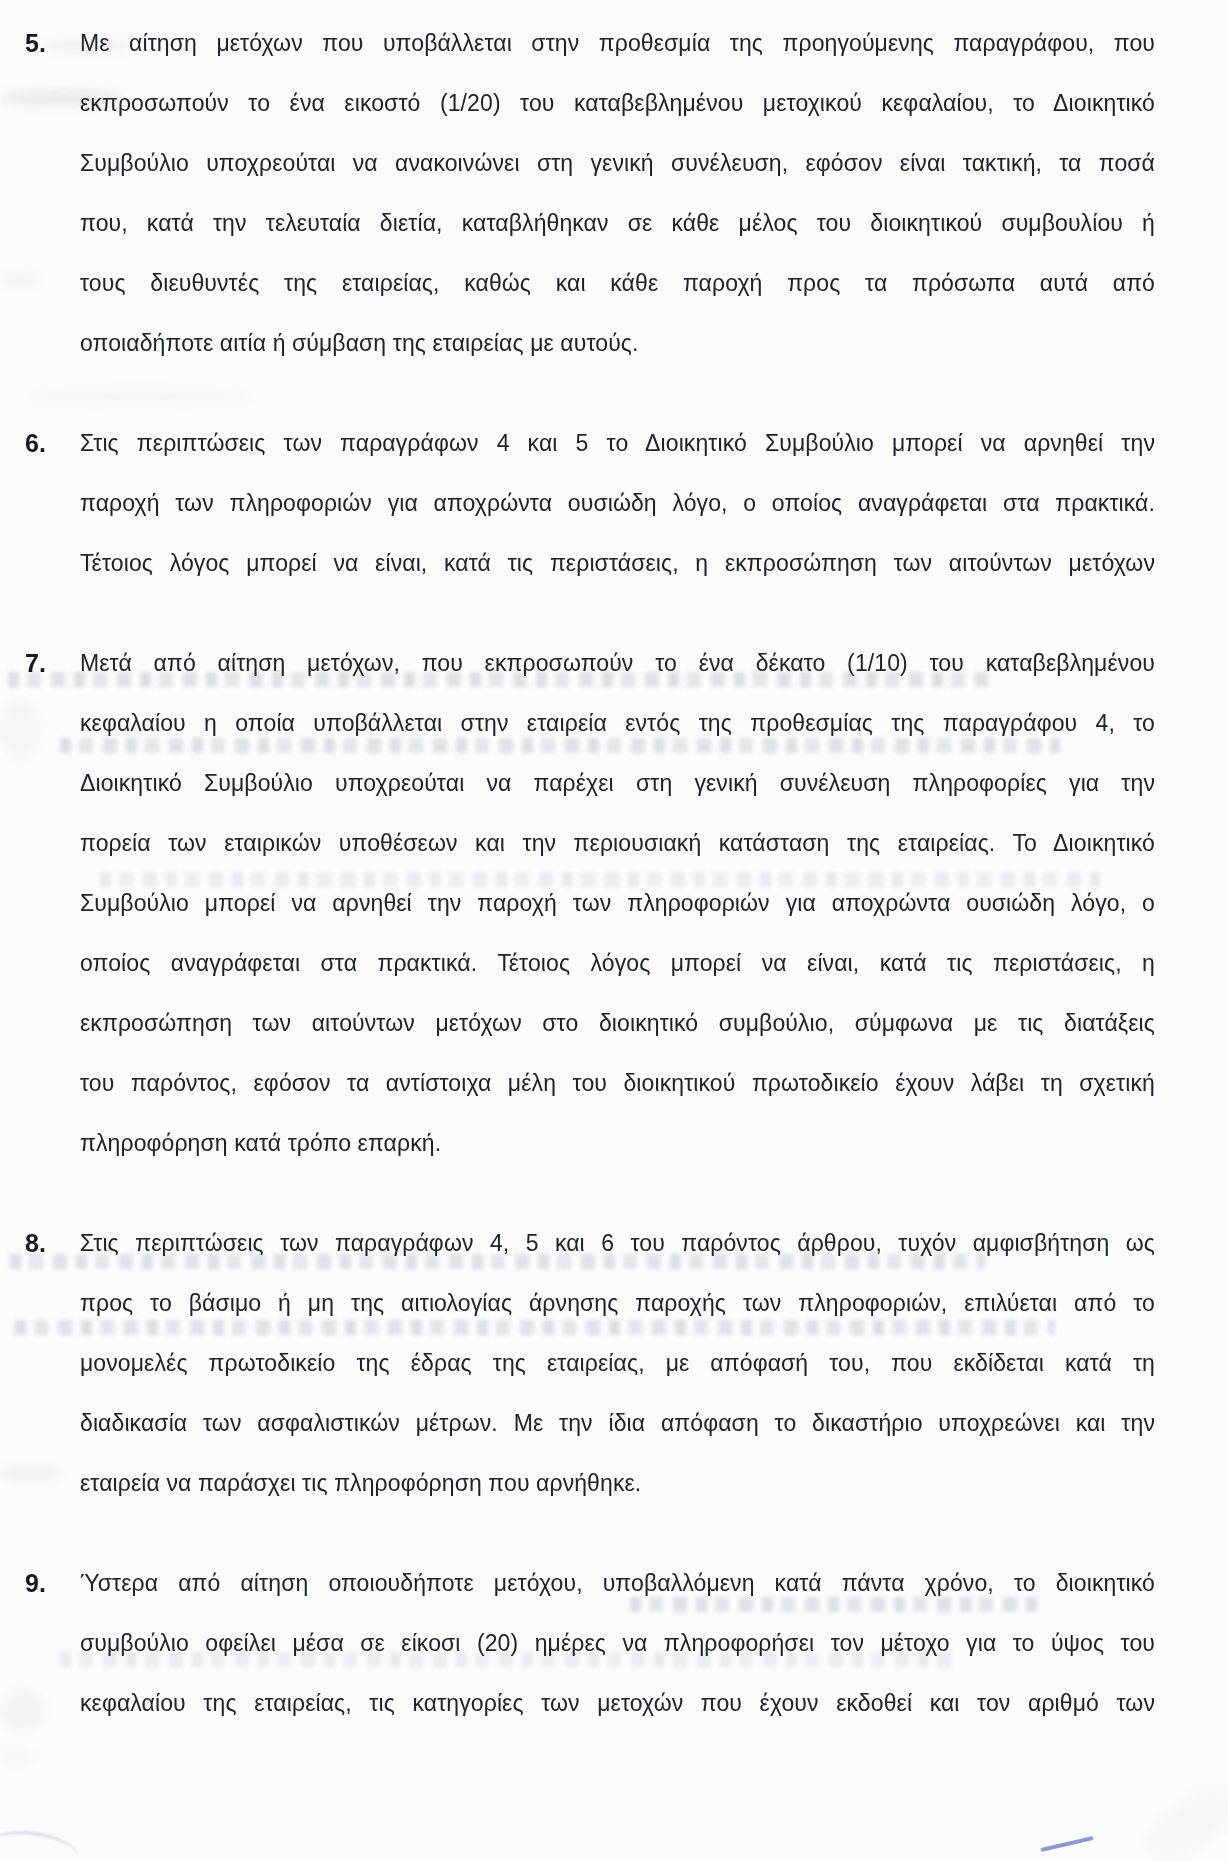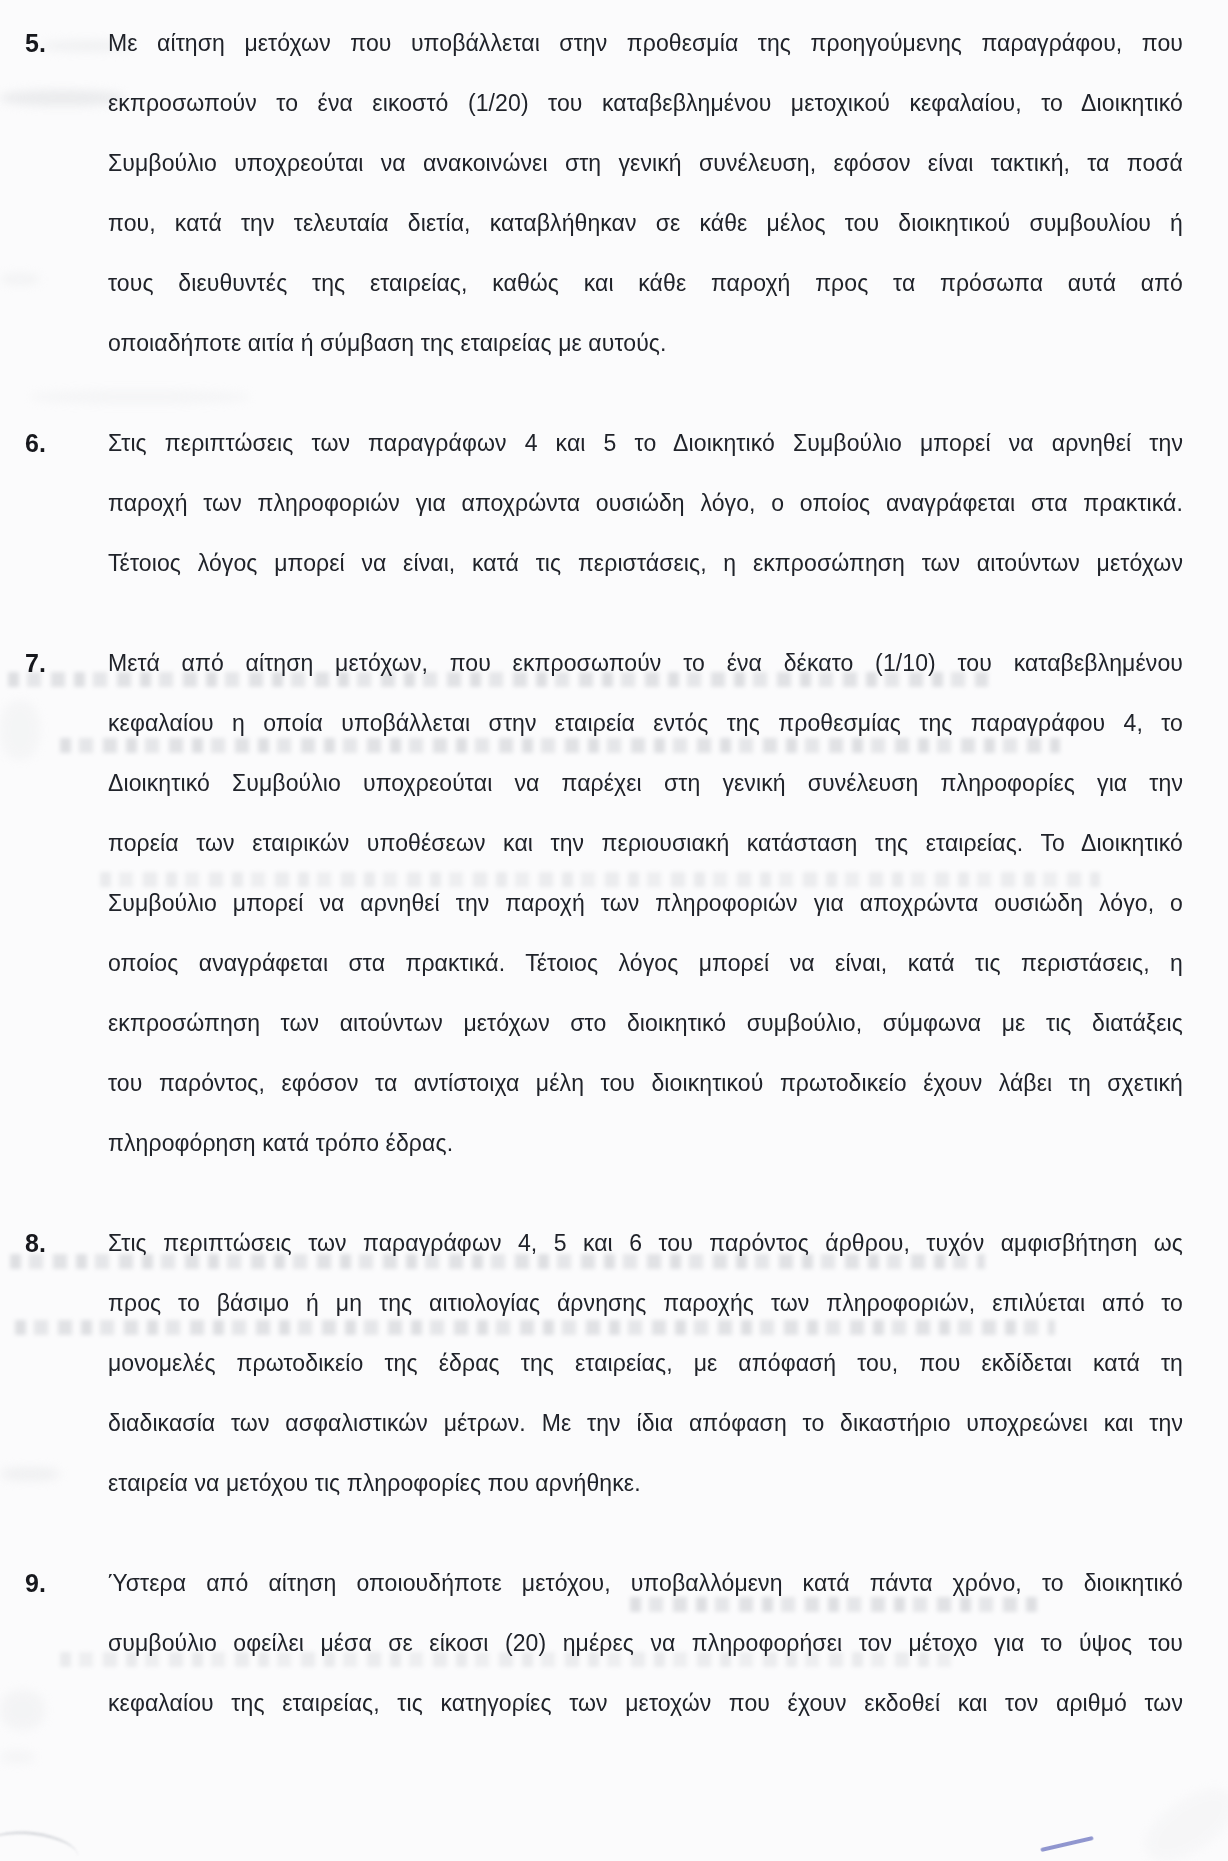--- a/index.html
+++ b/index.html
@@ -7,21 +7,21 @@
     width:1228px;height:1861px;overflow:hidden;
     background:#fbfbfc;
     font-family:"Liberation Sans","DejaVu Sans",sans-serif;
   }
   .page{position:relative;width:1228px;height:1861px;box-sizing:border-box;padding-top:13px;}
   .para{position:relative;margin:0 0 40px 0;}
   .num{
     position:absolute;left:25px;top:0;width:70px;height:60px;line-height:60px;
     font-weight:700;font-size:25px;color:#17181d;
   }
-  .lines{margin-left:108px;width:1075px;}
+  .lines{margin-left:80px;width:1075px;}
   .line{
     height:60px;line-height:60px;font-size:23px;color:#20232a;
     text-align:justify;text-align-last:justify;overflow:hidden;
     letter-spacing:0.1px;
   }
   .line.last{text-align-last:left;}
   
   .smudge{position:absolute;background:#e7e8ea;filter:blur(5px);border-radius:45%;opacity:.8;}
   .ghost{
     position:absolute;height:15px;filter:blur(2.3px);opacity:.5;
@@ -107,32 +107,32 @@
     <div class="num">7.</div>
     <div class="lines">
           <div class="line">Μετά από αίτηση μετόχων, που εκπροσωπούν το ένα δέκατο (1/10) του καταβεβλημένου</div>
           <div class="line">κεφαλαίου η οποία υποβάλλεται στην εταιρεία εντός της προθεσμίας της παραγράφου 4, το</div>
           <div class="line">Διοικητικό Συμβούλιο υποχρεούται να παρέχει στη γενική συνέλευση πληροφορίες για την</div>
           <div class="line">πορεία των εταιρικών υποθέσεων και την περιουσιακή κατάσταση της εταιρείας. Το Διοικητικό</div>
           <div class="line">Συμβούλιο μπορεί να αρνηθεί την παροχή των πληροφοριών για αποχρώντα ουσιώδη λόγο, ο</div>
           <div class="line">οποίος αναγράφεται στα πρακτικά. Τέτοιος λόγος μπορεί να είναι, κατά τις περιστάσεις, η</div>
           <div class="line">εκπροσώπηση των αιτούντων μετόχων στο διοικητικό συμβούλιο, σύμφωνα με τις διατάξεις</div>
           <div class="line">του παρόντος, εφόσον τα αντίστοιχα μέλη του διοικητικού πρωτοδικείο έχουν λάβει τη σχετική</div>
-          <div class="line last">πληροφόρηση κατά τρόπο έδρας.</div>
+          <div class="line last">πληροφόρηση κατά τρόπο επαρκή.</div>
         </div>
   </section>
 
   <section class="para">
     <div class="num">8.</div>
     <div class="lines">
           <div class="line">Στις περιπτώσεις των παραγράφων 4, 5 και 6 του παρόντος άρθρου, τυχόν αμφισβήτηση ως</div>
           <div class="line">προς το βάσιμο ή μη της αιτιολογίας άρνησης παροχής των πληροφοριών, επιλύεται από το</div>
           <div class="line">μονομελές πρωτοδικείο της έδρας της εταιρείας, με απόφασή του, που εκδίδεται κατά τη</div>
           <div class="line">διαδικασία των ασφαλιστικών μέτρων. Με την ίδια απόφαση το δικαστήριο υποχρεώνει και την</div>
-          <div class="line last">εταιρεία να μετόχου τις πληροφορίες που αρνήθηκε.</div>
+          <div class="line last">εταιρεία να παράσχει τις πληροφόρηση που αρνήθηκε.</div>
         </div>
   </section>
 
   <section class="para">
     <div class="num">9.</div>
     <div class="lines">
           <div class="line">Ύστερα από αίτηση οποιουδήποτε μετόχου, υποβαλλόμενη κατά πάντα χρόνο, το διοικητικό</div>
           <div class="line">συμβούλιο οφείλει μέσα σε είκοσι (20) ημέρες να πληροφορήσει τον μέτοχο για το ύψος του</div>
           <div class="line">κεφαλαίου της εταιρείας, τις κατηγορίες των μετοχών που έχουν εκδοθεί και τον αριθμό των</div>
         </div>

